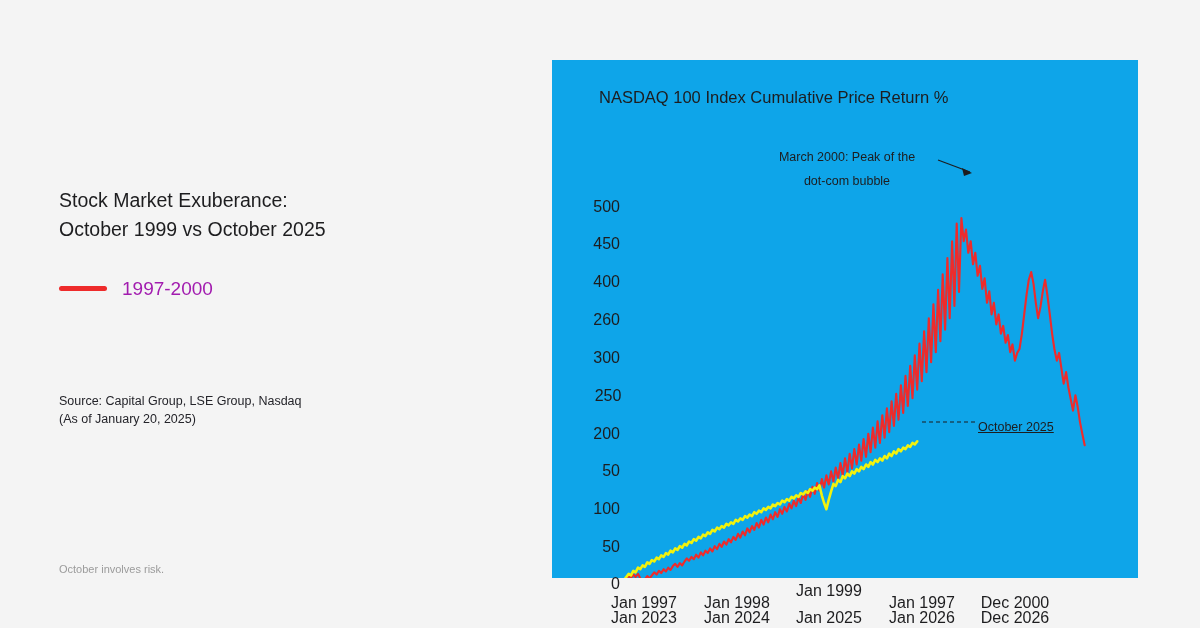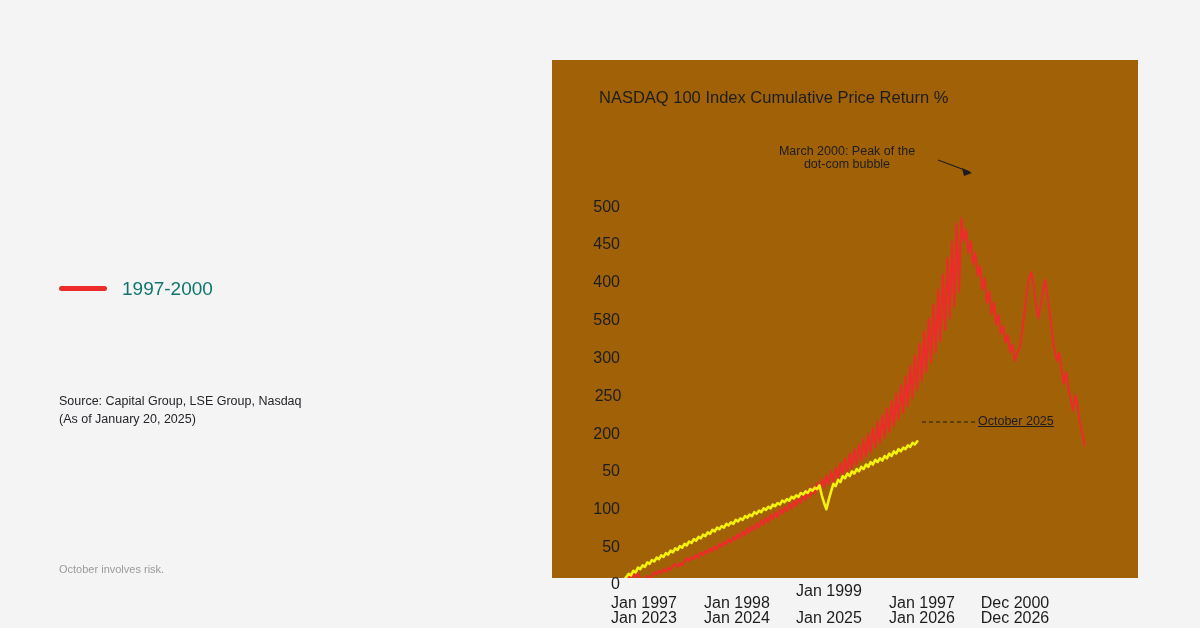--- a/index.html
+++ b/index.html
@@ -45,21 +45,21 @@
     height: 41px;
   }
   .legend-swatch {
     width: 48px;
     height: 5px;
     border-radius: 3px;
     margin-right: 15px;
   }
   .legend-label {
     font-size: 19px;
-    color: #0f766e;
+    color: #a21caf;
   }
 
   #source {
     position: absolute;
     left: 59px;
     top: 392px;
     width: 400px;
     font-size: 12.5px;
     line-height: 18px;
     color: #24242a;
@@ -74,21 +74,21 @@
     color: #9b9b9b;
   }
 
   
   #chart-card {
     position: absolute;
     left: 552px;
     top: 60px;
     width: 586px;
     height: 518px;
-    background: #a16207;
+    background: #0ea5e9;
   }
 
   #chart-title {
     position: absolute;
     left: 47px;
     top: 28px;
     font-size: 16.5px;
     color: #1d1d1f;
   }
 
@@ -112,21 +112,21 @@
     text-align: center;
     width: 90px;
     line-height: 15px;
     white-space: pre-line;
   }
 
   .annotation {
     position: absolute;
     font-size: 12.5px;
     color: #1d1d1f;
-    line-height: 13px;
+    line-height: 24px;
     white-space: pre-line;
   }
   #annotation-peak {
     left: 205px;
     top: 85px;
     width: 180px;
     text-align: center;
   }
   #annotation-oct2025 {
     left: 426px;
@@ -135,20 +135,22 @@
     text-decoration: underline;
   }
 
   svg { display: block; }
 </style>
 </head>
 <body>
 
 <div id="left-panel">
 
+  <div id="headline">Stock Market Exuberance:
+October 1999 vs October 2025</div>
 
   <div id="legend">
     <div class="legend-row">
       <span class="legend-swatch" id="sw0" style="background: rgb(238, 43, 43);"></span>
       <span class="legend-label">1997-2000</span>
     </div>
   </div>
 
   <div id="source">Source: Capital Group, LSE Group, Nasdaq
 (As of January 20, 2025)</div>
@@ -157,21 +159,21 @@
 
 <div id="chart-card">
 
   <div id="chart-title">NASDAQ 100 Index Cumulative Price Return %</div>
 
   <div id="plot-wrap">
 
     <div class="axis-label ytick" style="left:28px; top:138px;">500</div>
     <div class="axis-label ytick" style="left:28px; top:175px;">450</div>
     <div class="axis-label ytick" style="left:28px; top:213px;">400</div>
-    <div class="axis-label ytick" style="left:28px; top:251px;">580</div>
+    <div class="axis-label ytick" style="left:28px; top:251px;">260</div>
     <div class="axis-label ytick" style="left:28px; top:289px;">300</div>
     <div class="axis-label ytick" style="left:36px; top:327px;text-align:center;">250</div>
     <div class="axis-label ytick" style="left:28px; top:365px;">200</div>
     <div class="axis-label ytick" style="left:28px; top:402px;">50</div>
     <div class="axis-label ytick" style="left:28px; top:440px;">100</div>
     <div class="axis-label ytick" style="left:28px; top:478px;">50</div>
     <div class="axis-label ytick" style="left:28px; top:515px;">0</div>
 
     <div class="axis-label xtick" style="left:47px; top:535px;">Jan 1997</div>
     <div class="axis-label xtick" style="left:47px; top:550px;">Jan 2023</div>

